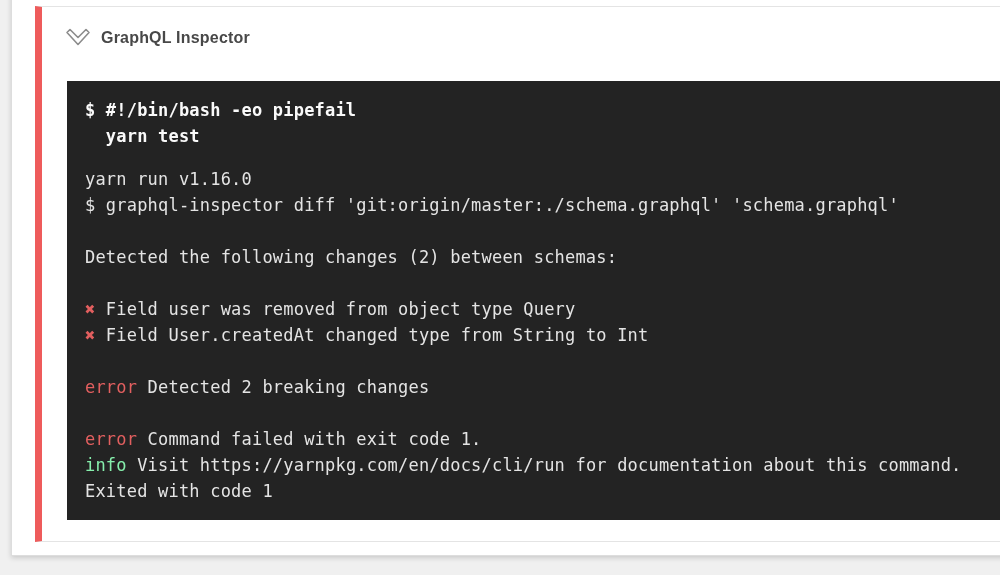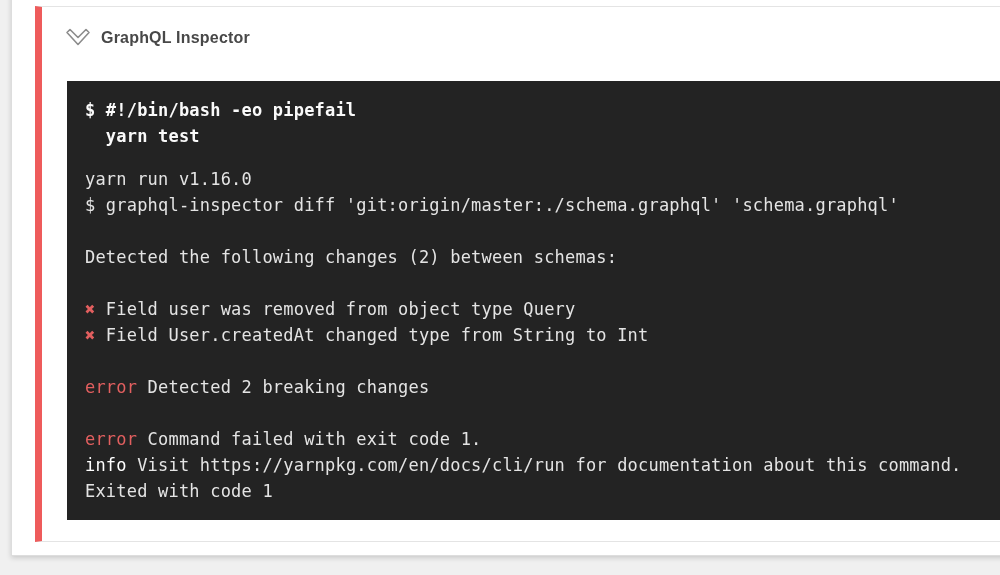--- a/index.html
+++ b/index.html
@@ -64,21 +64,21 @@
     letter-spacing: 0.2px;
     white-space: pre;
   }
   pre.cmd {
     font-weight: bold;
     color: #fafafa;
     margin-bottom: 17px;
   }
   pre.out { color: #e4e4e4; }
   .c-error { color: #e25f5f; }
-  .c-info  { color: #ffffff; }
+  .c-info  { color: #86efac; }
 </style>
 </head>
 <body>
 
 <div class="page">
   <div class="outer-card">
     <div class="step-row">
 
       <div class="step-header">
         <span class="chevron-icon">

